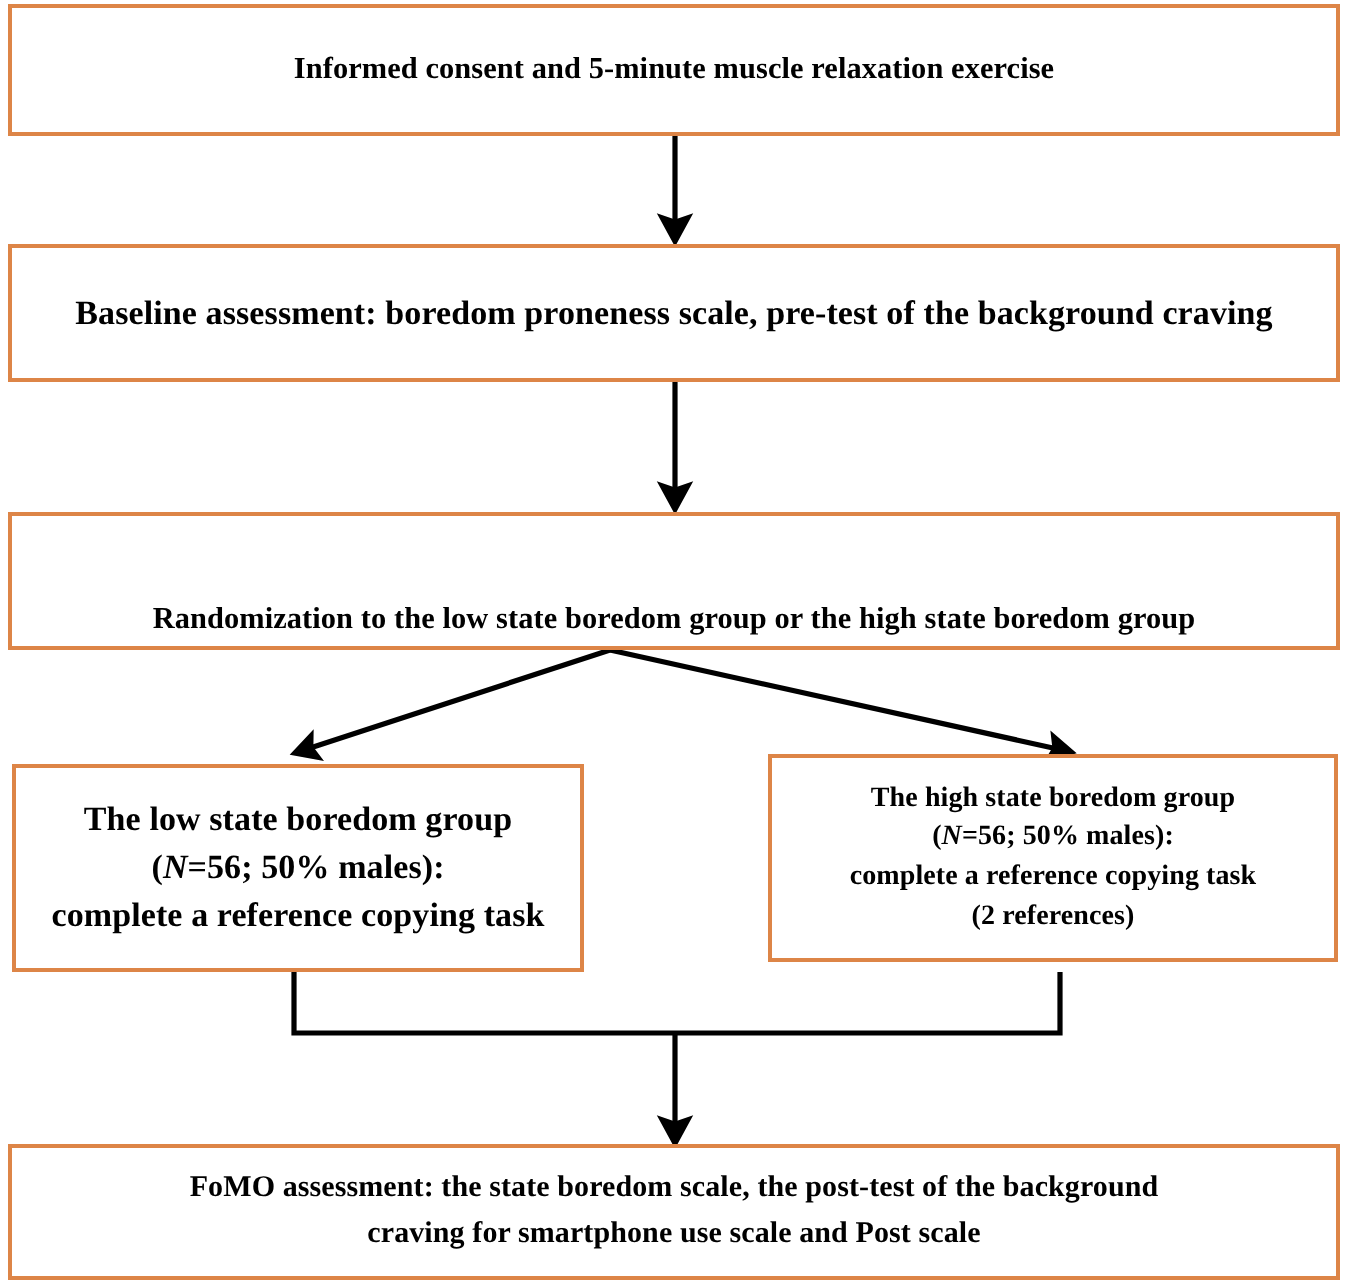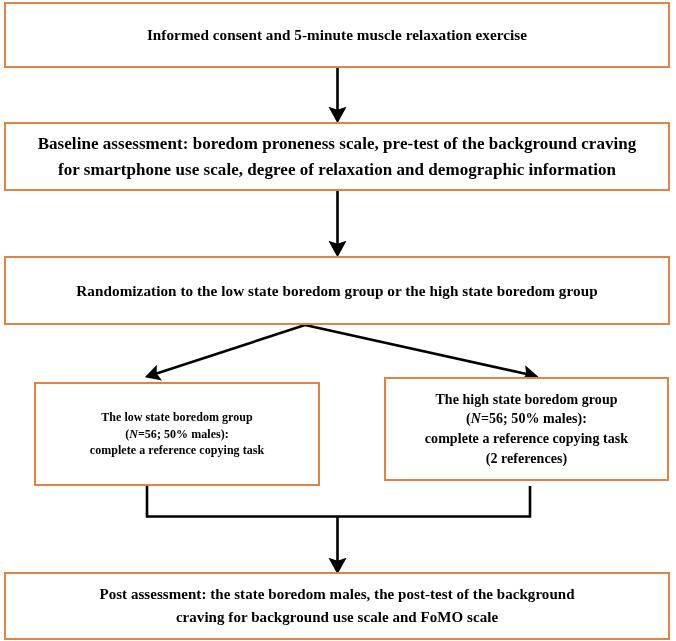--- a/index.html
+++ b/index.html
@@ -43,23 +43,23 @@
     display: block;
     white-space: nowrap;
   }
   .ital {
     font-style: italic;
   }
   
   #node-consent      { left: 4px;   top: 2px;   width: 666px; height: 66px; }
   #node-baseline     { left: 4px;   top: 122px; width: 666px; height: 69px;
                        font-size: 17px; }
-  #node-randomize    { left: 4px;   top: 256px; width: 666px; height: 69px; }
+  #node-randomize    { left: 4px;   top: 256px; width: 666px; height: 69px; align-items: flex-end; }
   #node-low-group    { left: 6px;   top: 382px; width: 286px; height: 104px;
-                       font-size: 12px; line-height: 1.40; margin-left: 28px; }
+                       font-size: 17px; line-height: 1.40; }
   #node-high-group   { left: 384px; top: 377px; width: 285px; height: 104px;
                        font-size: 14px; line-height: 1.40; }
   #node-post         { left: 4px;   top: 572px; width: 666px; height: 68px;
                        font-size: 15.0px; }
 
   #connector-layer {
     position: absolute;
     left: 0;
     top: 0;
     width: 676px;
@@ -107,21 +107,20 @@
 
   <div class="node" id="node-consent">
     <span class="txt">
       <span class="ln">Informed consent and 5-minute muscle relaxation exercise</span>
     </span>
   </div>
 
   <div class="node" id="node-baseline">
     <span class="txt">
       <span class="ln">Baseline assessment: boredom proneness scale, pre-test of the background craving</span>
-      <span class="ln">for smartphone use scale, degree of relaxation and demographic information</span>
     </span>
   </div>
 
   <div class="node" id="node-randomize">
     <span class="txt">
       <span class="ln">Randomization to the low state boredom group or the high state boredom group</span>
     </span>
   </div>
 
   <div class="node" id="node-low-group">
@@ -136,18 +135,18 @@
     <span class="txt">
       <span class="ln">The high state boredom group</span>
       <span class="ln"><span>(</span><span class="ital">N</span><span>=56; 50% males):</span></span>
       <span class="ln">complete a reference copying task</span>
       <span class="ln">(2 references)</span>
     </span>
   </div>
 
   <div class="node" id="node-post">
     <span class="txt">
-      <span class="ln">Post assessment: the state boredom males,  the post-test of the background</span>
-      <span class="ln">craving for background use scale and FoMO scale</span>
+      <span class="ln">FoMO assessment: the state boredom scale,  the post-test of the background</span>
+      <span class="ln">craving for smartphone use scale and Post scale</span>
     </span>
   </div>
 
 </div>
 
 </body></html>

